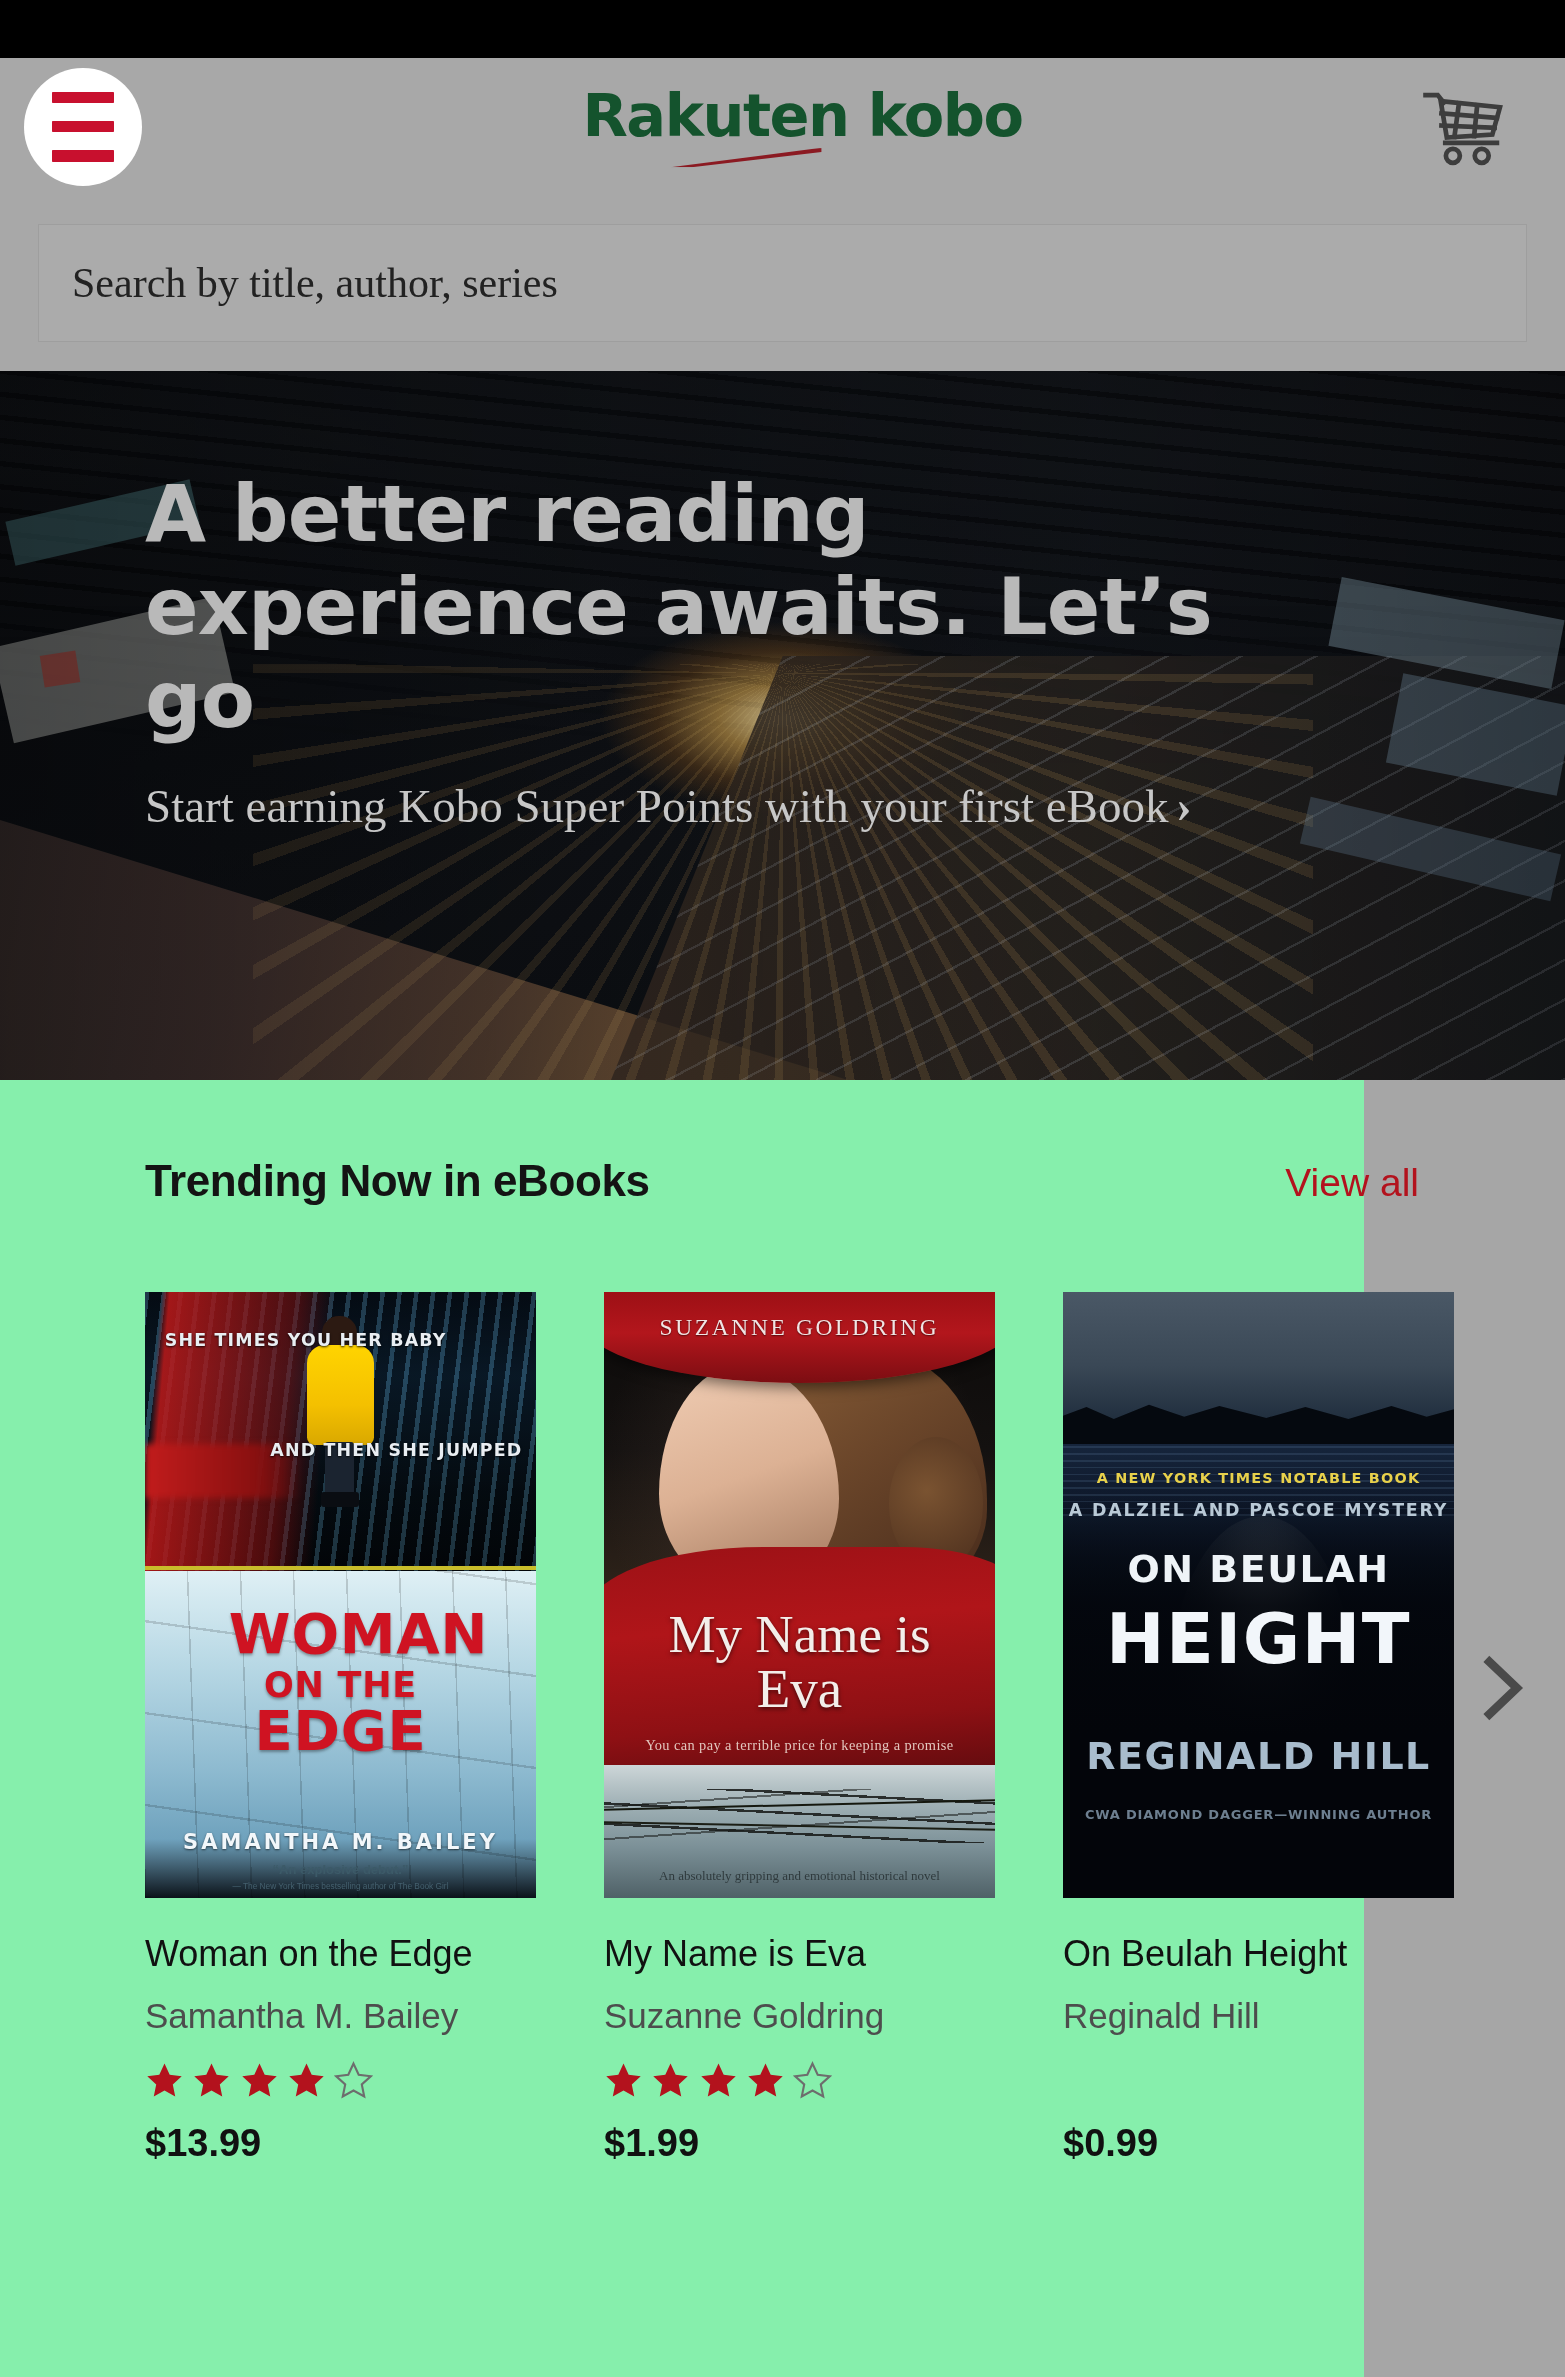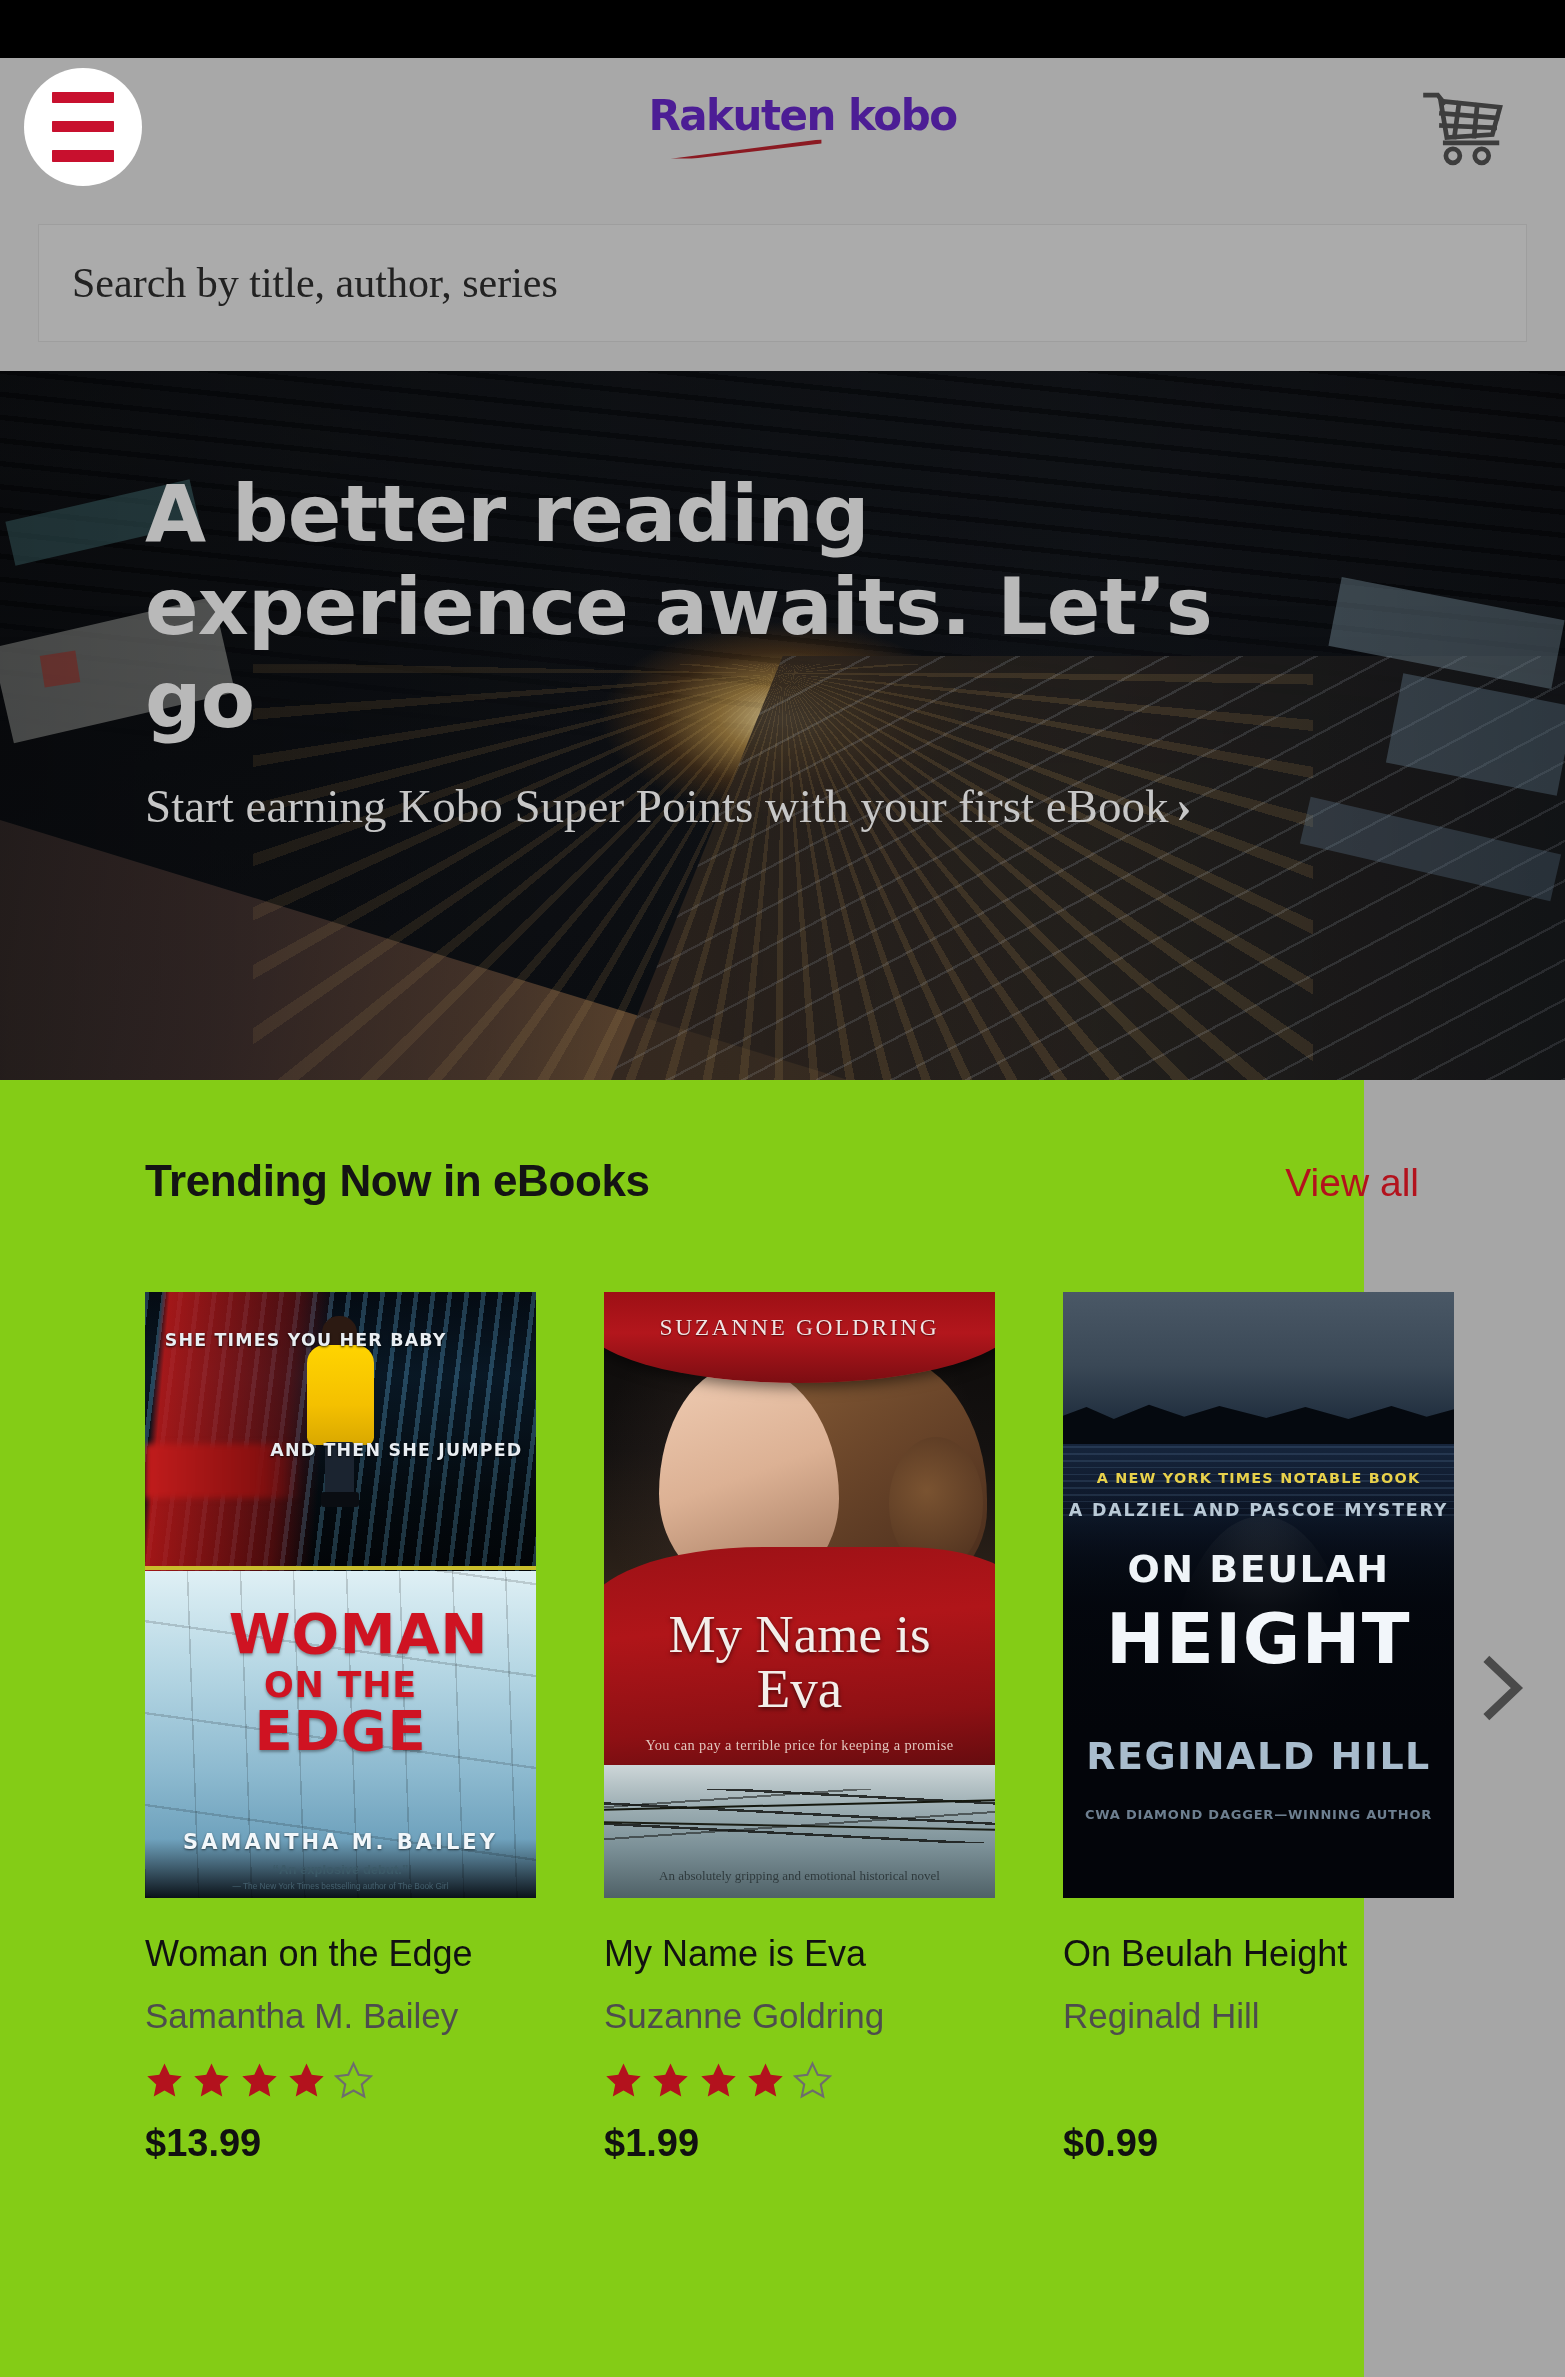--- a/index.html
+++ b/index.html
@@ -63,23 +63,23 @@
     left: 50%;
     top: 50%;
     transform: translate(-50%, -50%);
     display: flex;
     flex-direction: column;
     align-items: center;
   }
   .brand-logo-text {
     font-family: "DejaVu Sans", sans-serif;
     font-weight: bold;
-    font-size: 42px;
+    font-size: 59px;
     letter-spacing: -1.5px;
-    color: #4c1d95;
+    color: #14532d;
     line-height: 1;
     white-space: nowrap;
     margin-left: 40px;
   }
   .brand-logo-swoosh {
     margin-top: 3px;
     margin-left: -73px;
     width: 151px;
     height: 19.7px;
     background: #8b1a22;
@@ -229,21 +229,21 @@
     font-weight: bold;
     margin-left: 7.6px;
   }
 
   
   .section {
     position: absolute;
     top: 1080px; left: 0;
     width: 1364px;
     height: 1297px;
-    background: #84cc16;
+    background: #86efac;
   }
   .section-head {
     position: absolute;
     left: 145px; top: 76px;
     width: 1274px;
     display: flex;
     align-items: baseline;
     justify-content: space-between;
   }
   .section-title {

